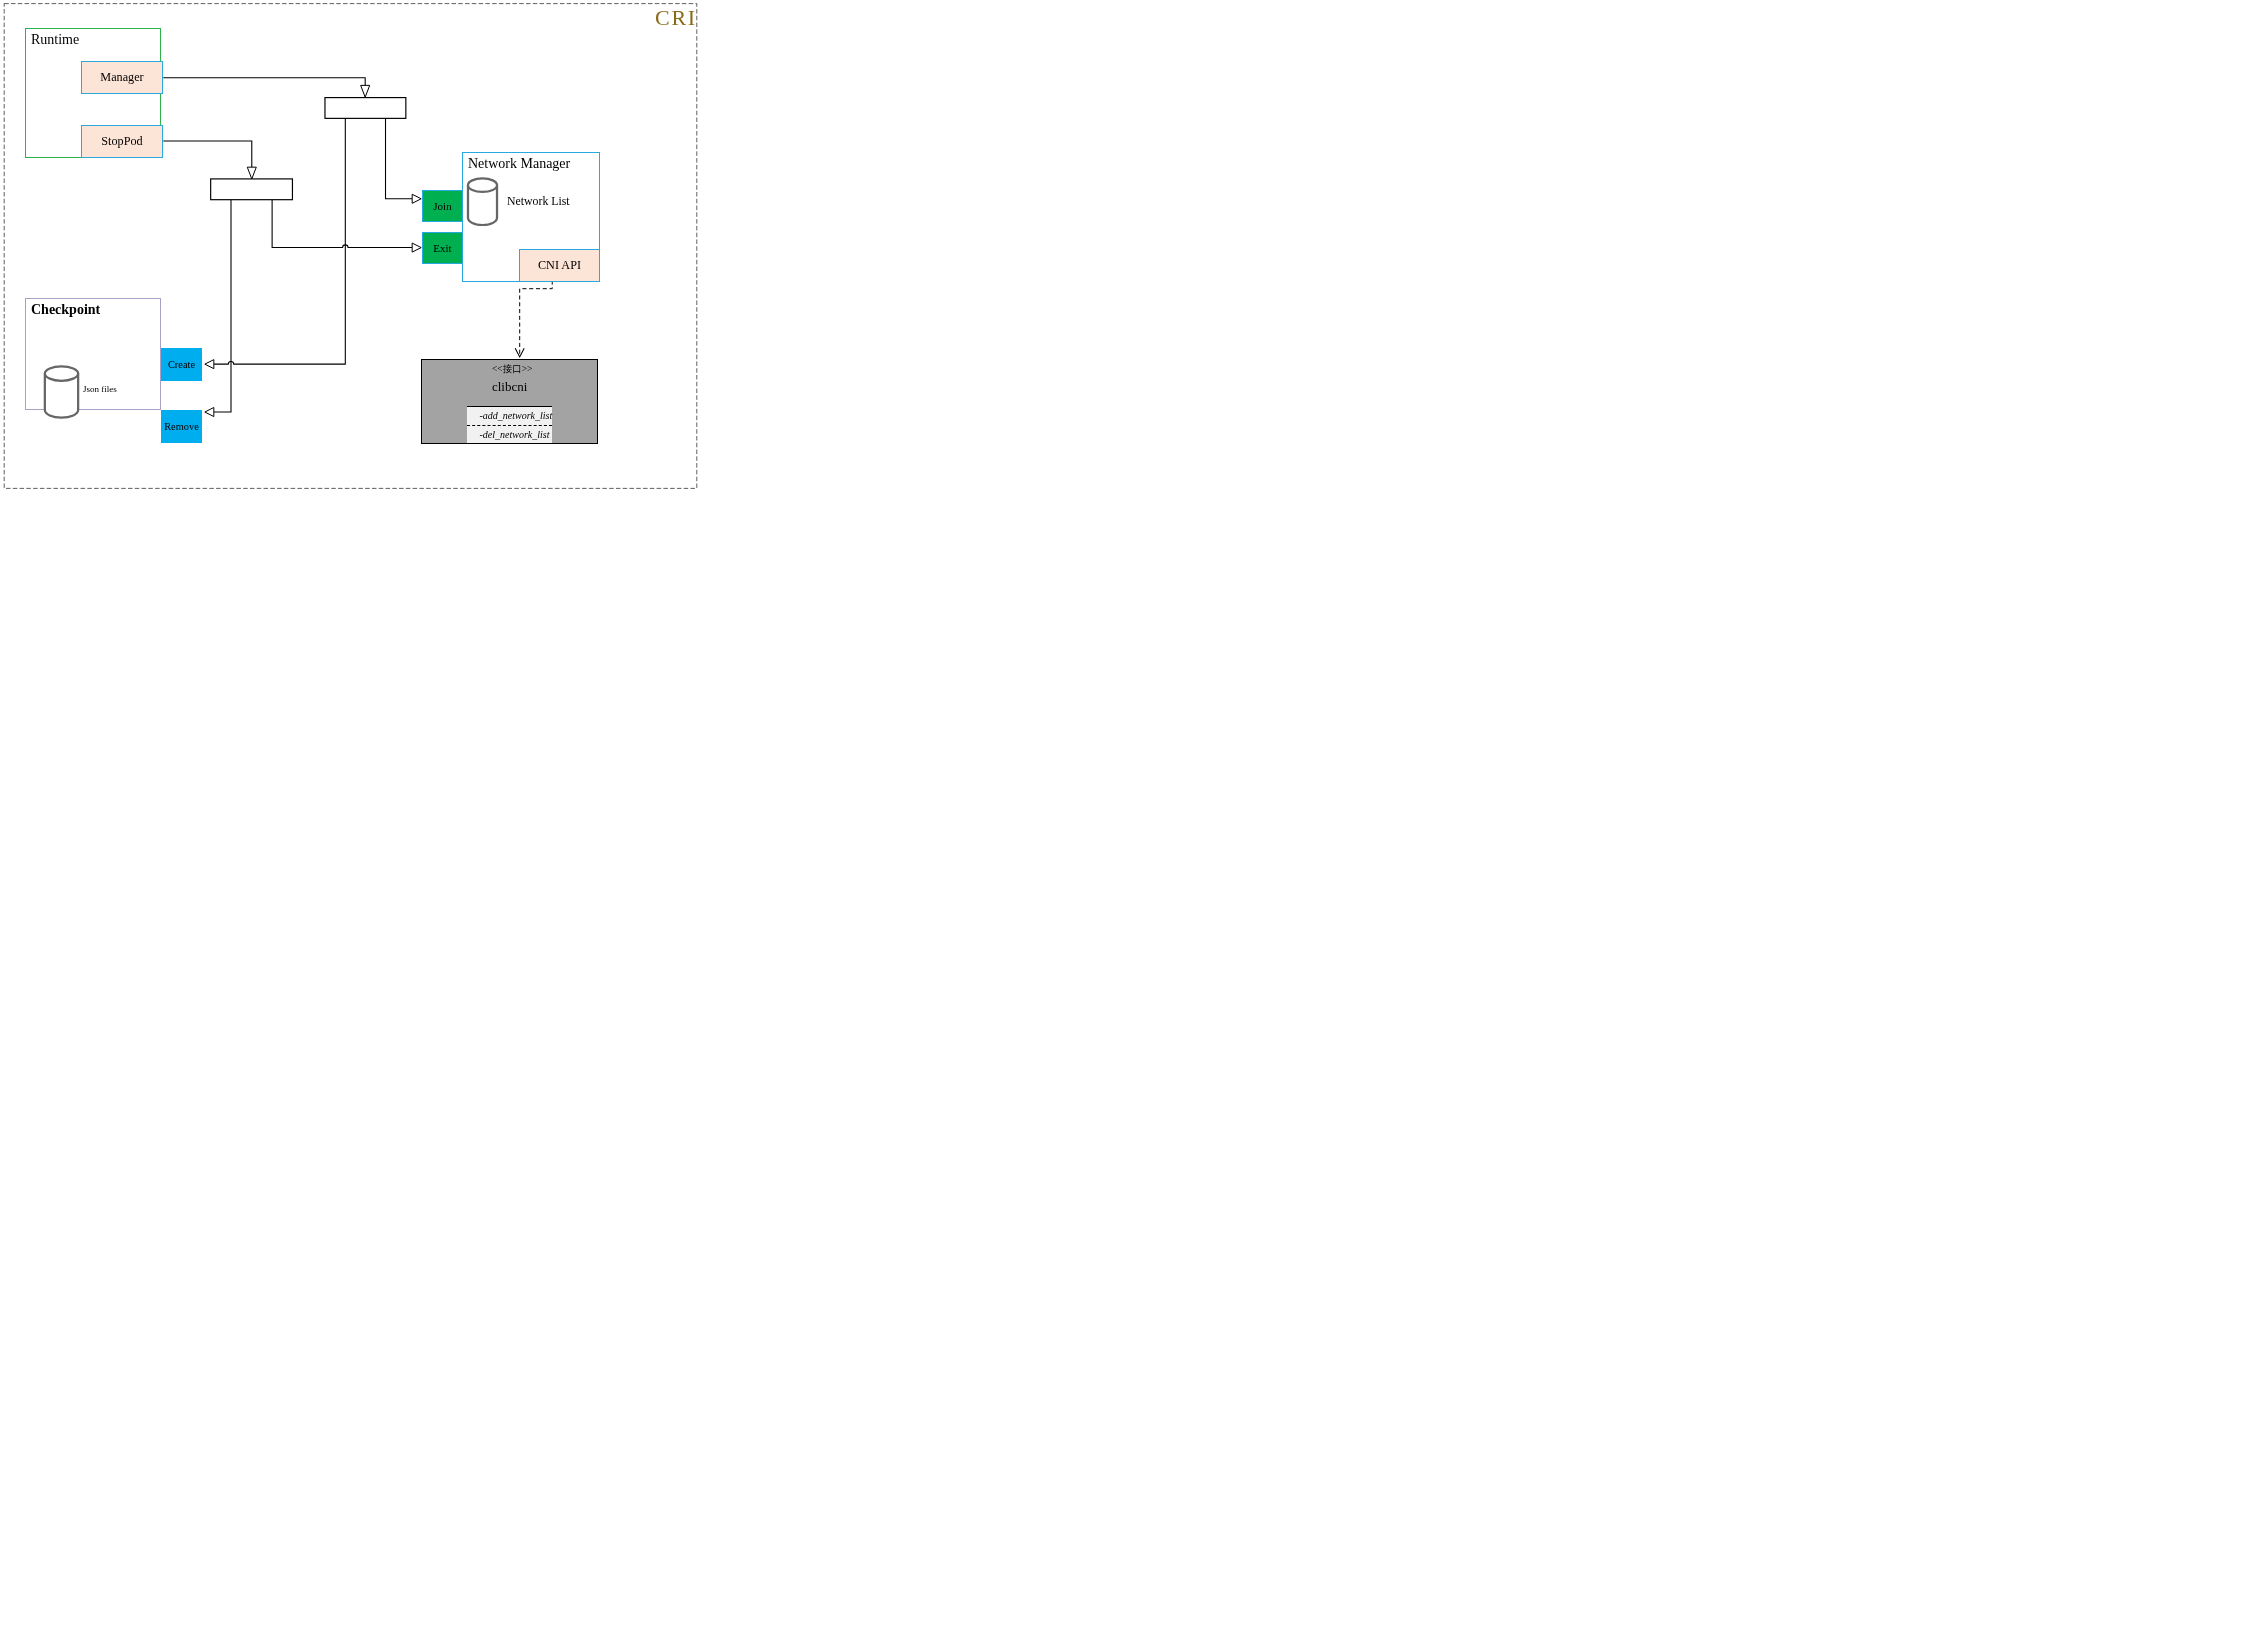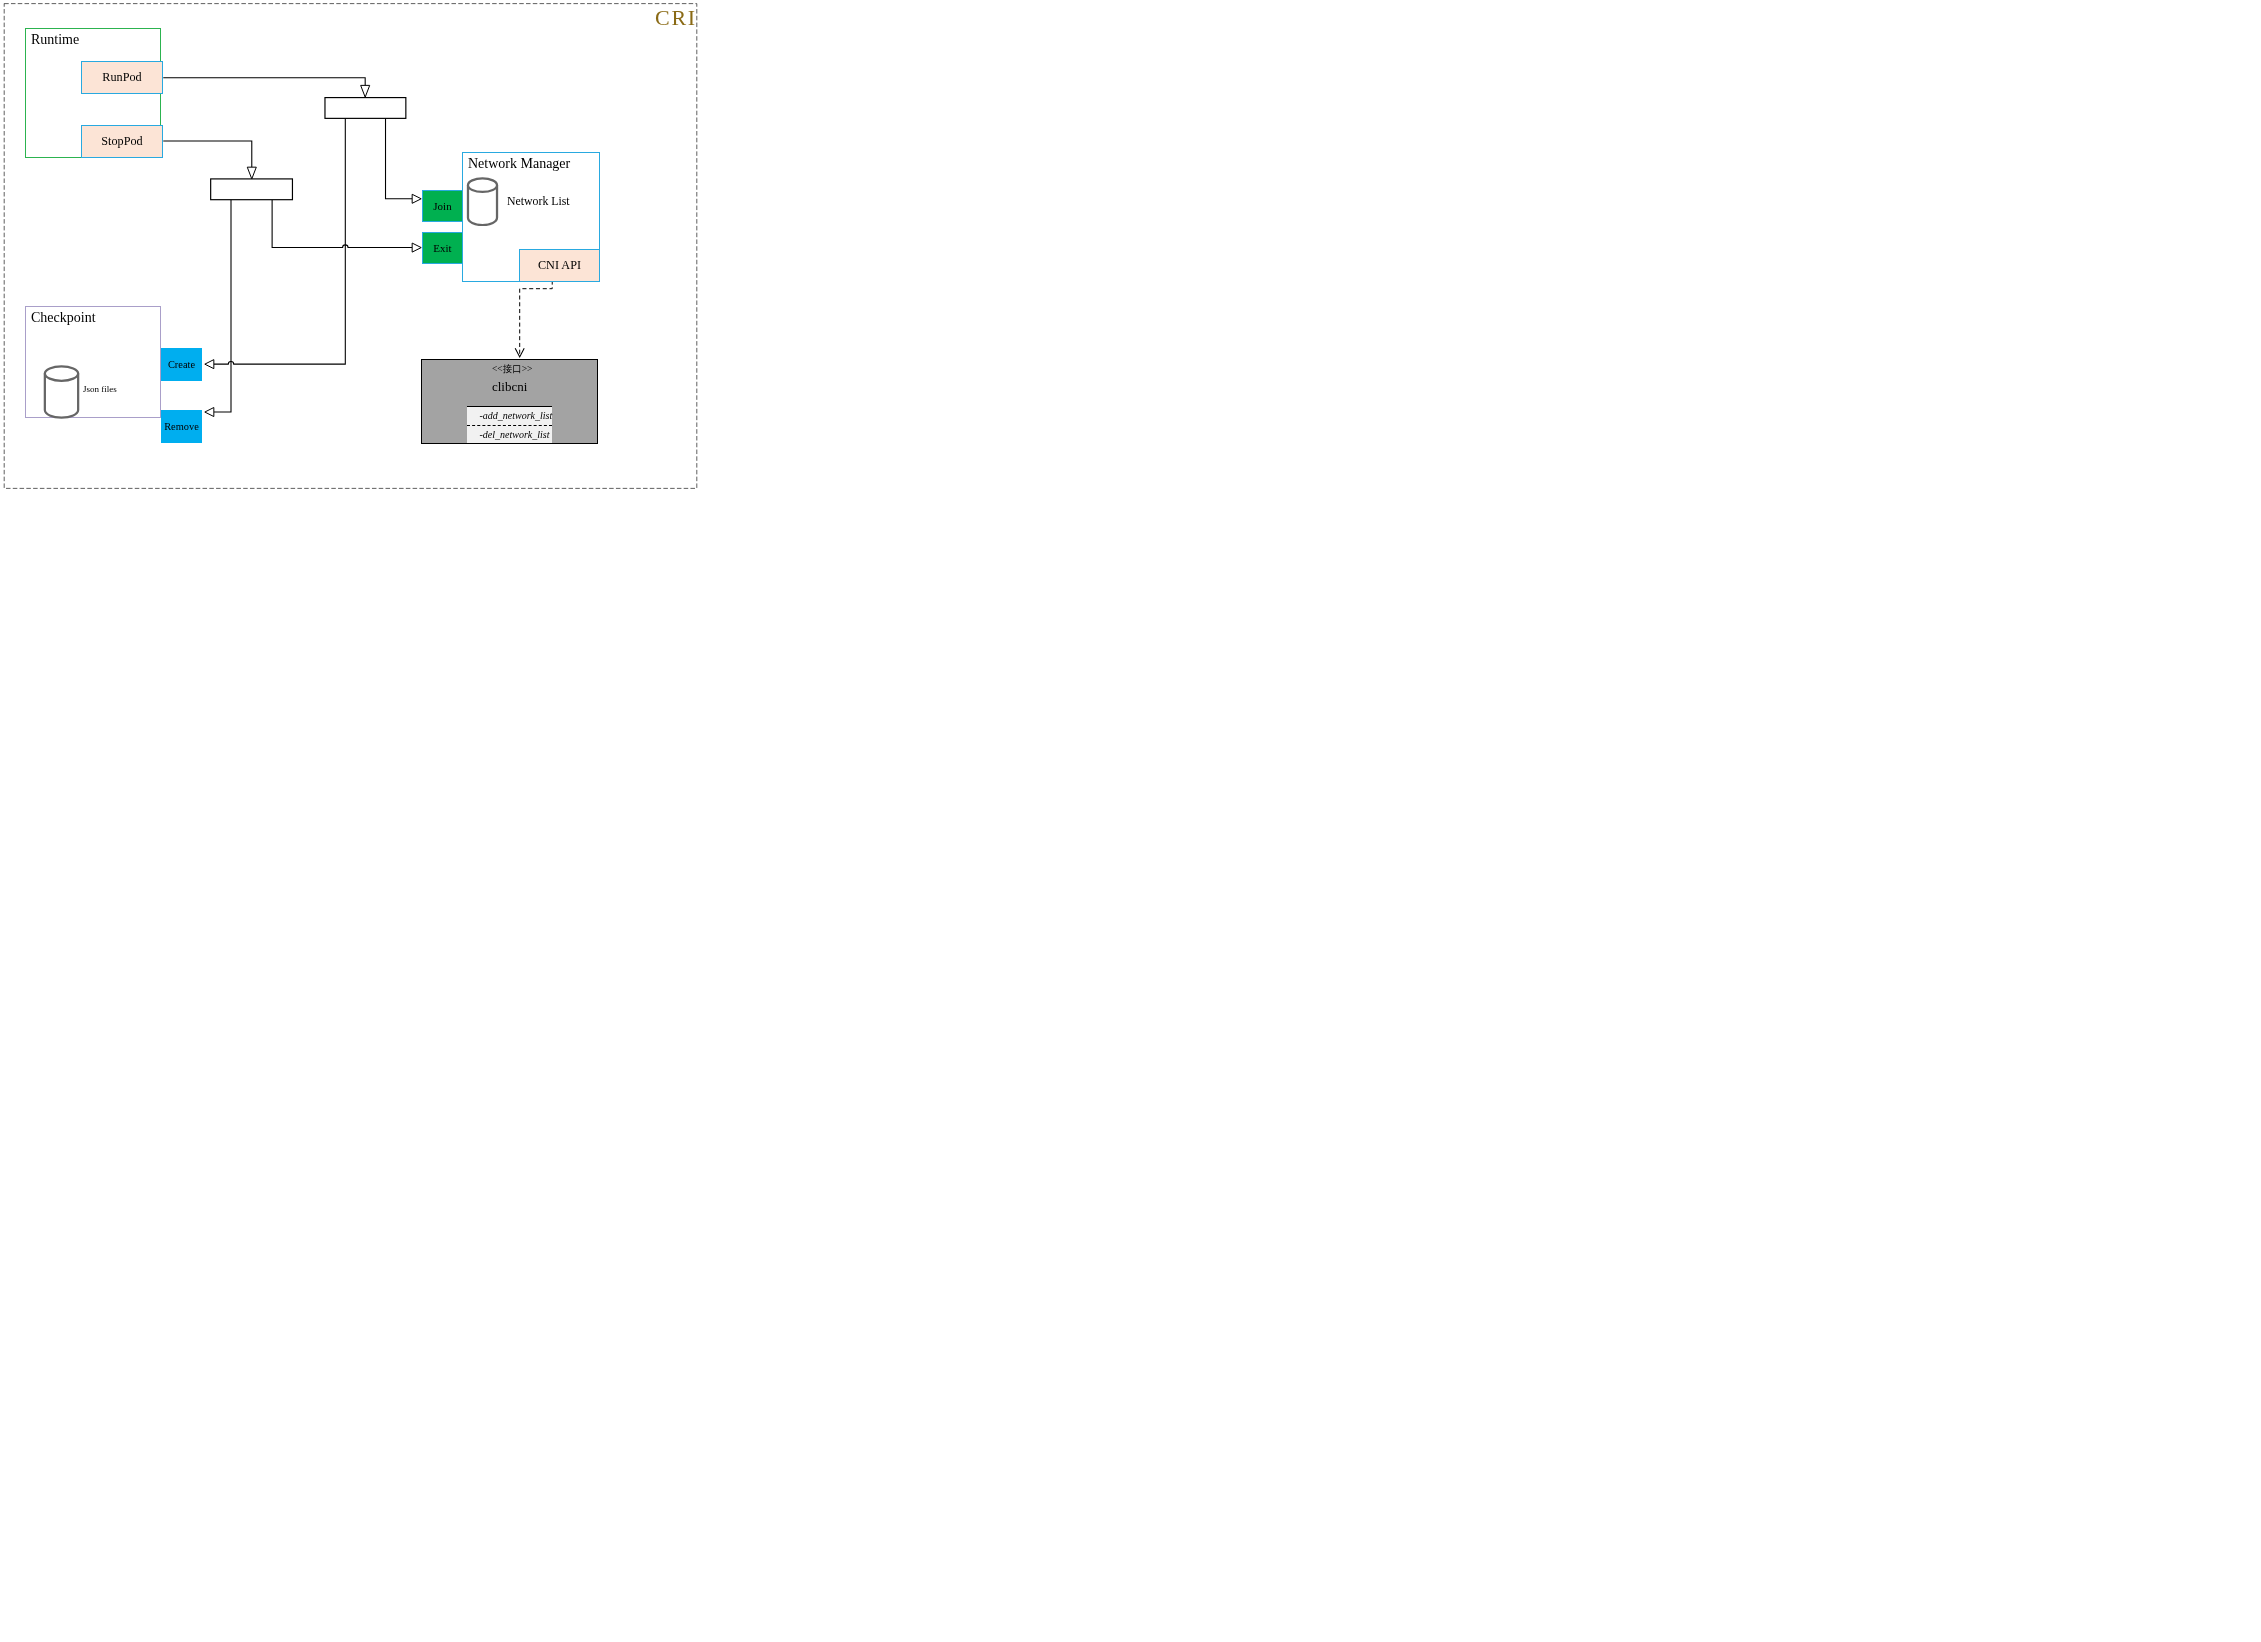--- a/index.html
+++ b/index.html
@@ -69,21 +69,21 @@
     <rect x="718" y="216" width="179" height="46" fill="#fff" stroke="#000" stroke-width="2.6"></rect>
     <rect x="465" y="396" width="181" height="46" fill="#fff" stroke="#000" stroke-width="2.6"></rect>
   </svg>
 
   <div id="cri">CRI</div>
 
   <div class="group" style="left:25px;top:28px;width:136px;height:130px;border:0.5px solid var(--green-border);">
     <div class="group-label">Runtime</div>
   </div>
   <div class="node peach" style="left:81px;top:61px;width:82px;height:33px;">
-    <span>RunPod</span>
+    <span>Manager</span>
   </div>
   <div class="node peach" style="left:81px;top:125px;width:82px;height:33px;">
     <span>StopPod</span>
   </div>
 
   <div class="group" style="left:462px;top:152px;width:138px;height:130px;border:0.5px solid var(--blue-border);">
     <div class="group-label">Network Manager</div>
   </div>
   <svg class="cyl" style="left:466px;top:177px;" width="33" height="49" viewBox="0 0 72 108">
     <path d="M4 18 V90 A32 16 0 0 0 68 90 V18" fill="#fff" stroke="#666" stroke-width="5"></path>
@@ -93,21 +93,21 @@
   <div class="node greenchip" style="left:422px;top:183px;width:41px;height:32px;margin-top:7px;">
     <span>Join</span>
   </div>
   <div class="node greenchip" style="left:422px;top:232px;width:41px;height:32px;">
     <span>Exit</span>
   </div>
   <div class="node peach" style="left:519px;top:249px;width:81px;height:33px;">
     <span>CNI API</span>
   </div>
 
-  <div class="group" style="left:25px;top:306px;width:136px;height:112px;border:0.5px solid var(--purple-border);">
+  <div class="group" style="left:25px;top:298px;width:136px;height:112px;border:0.5px solid var(--purple-border);font-weight:bold;">
     <div class="group-label">Checkpoint</div>
   </div>
   <svg class="cyl" style="left:43px;top:365px;" width="37" height="54" viewBox="0 0 82 120">
     <path d="M4 19 V100 A37 17 0 0 0 78 100 V19" fill="#fff" stroke="#666" stroke-width="5"></path>
     <ellipse cx="41" cy="19" rx="37" ry="16" fill="#fff" stroke="#666" stroke-width="5"></ellipse>
   </svg>
   <div class="floatlabel" style="left:83px;top:384px;font-size:9px;">Json files</div>
   <div class="node cyanchip" style="left:161px;top:348px;width:41px;height:33px;">
     <span>Create</span>
   </div>

